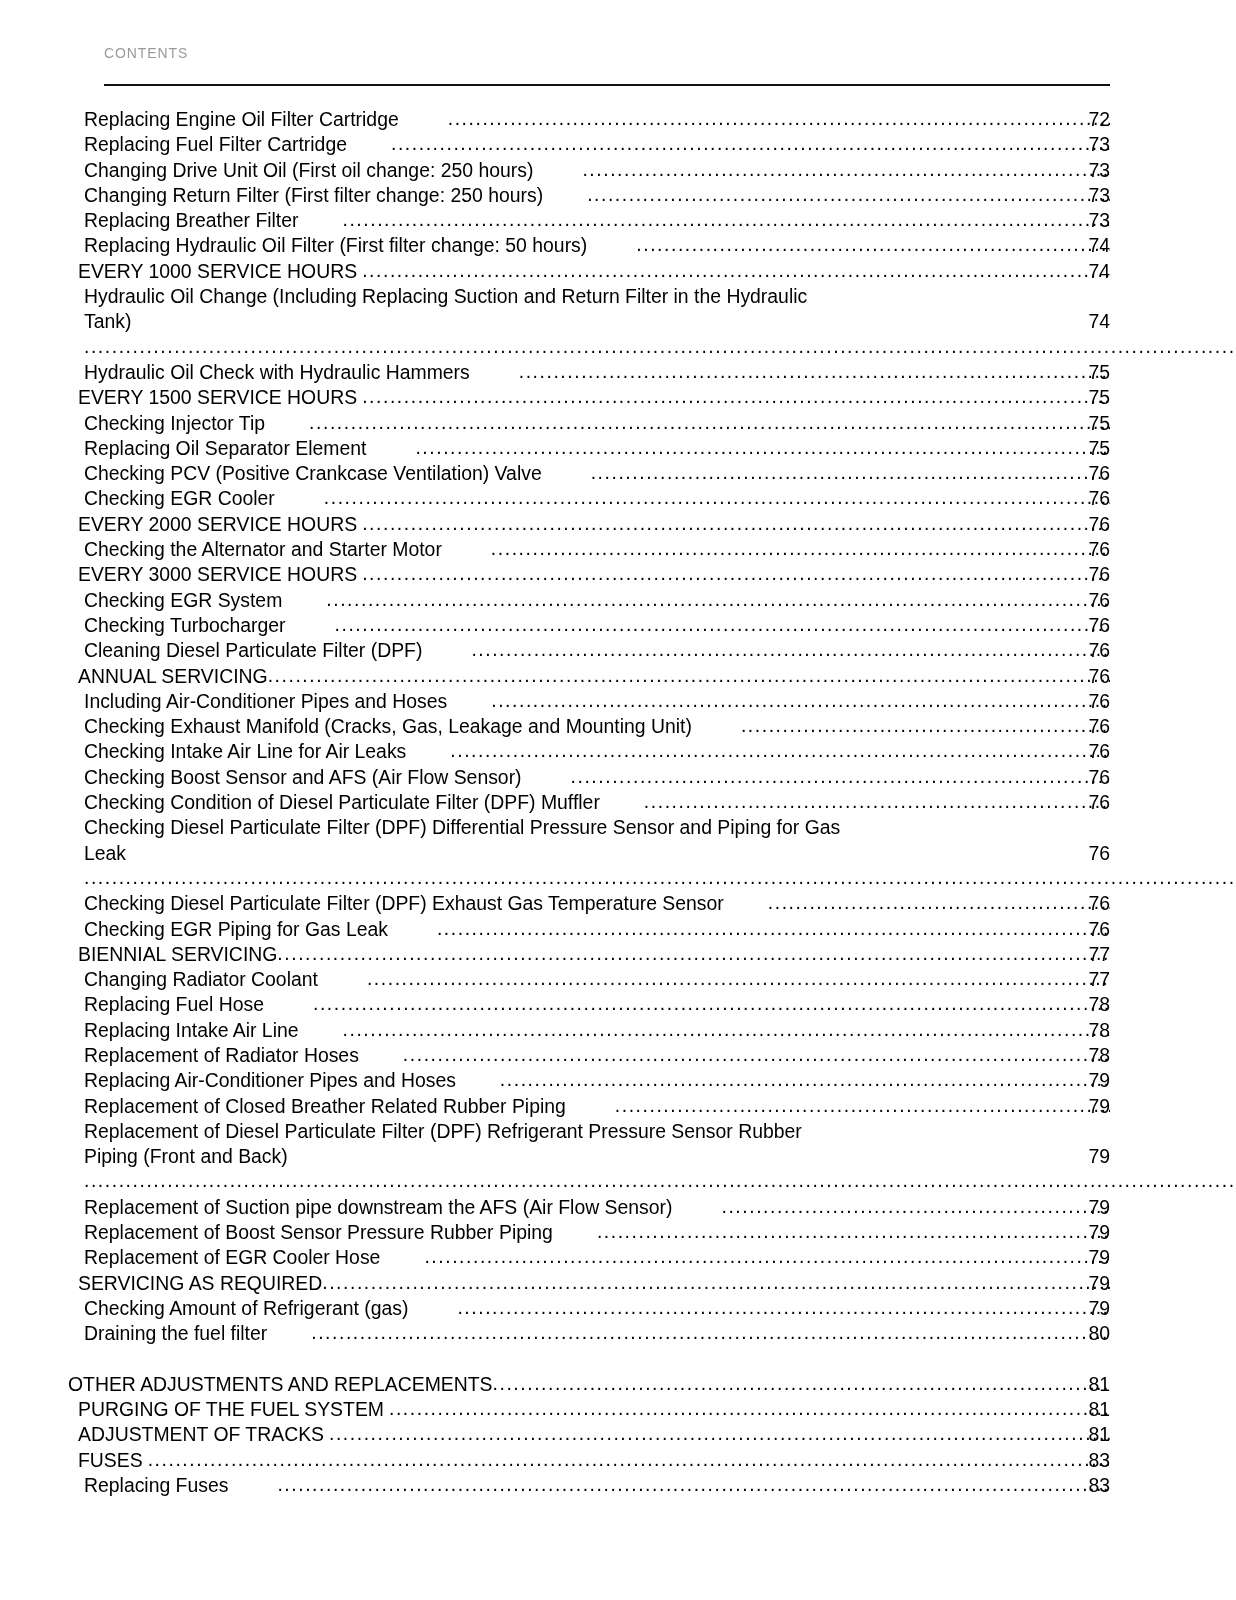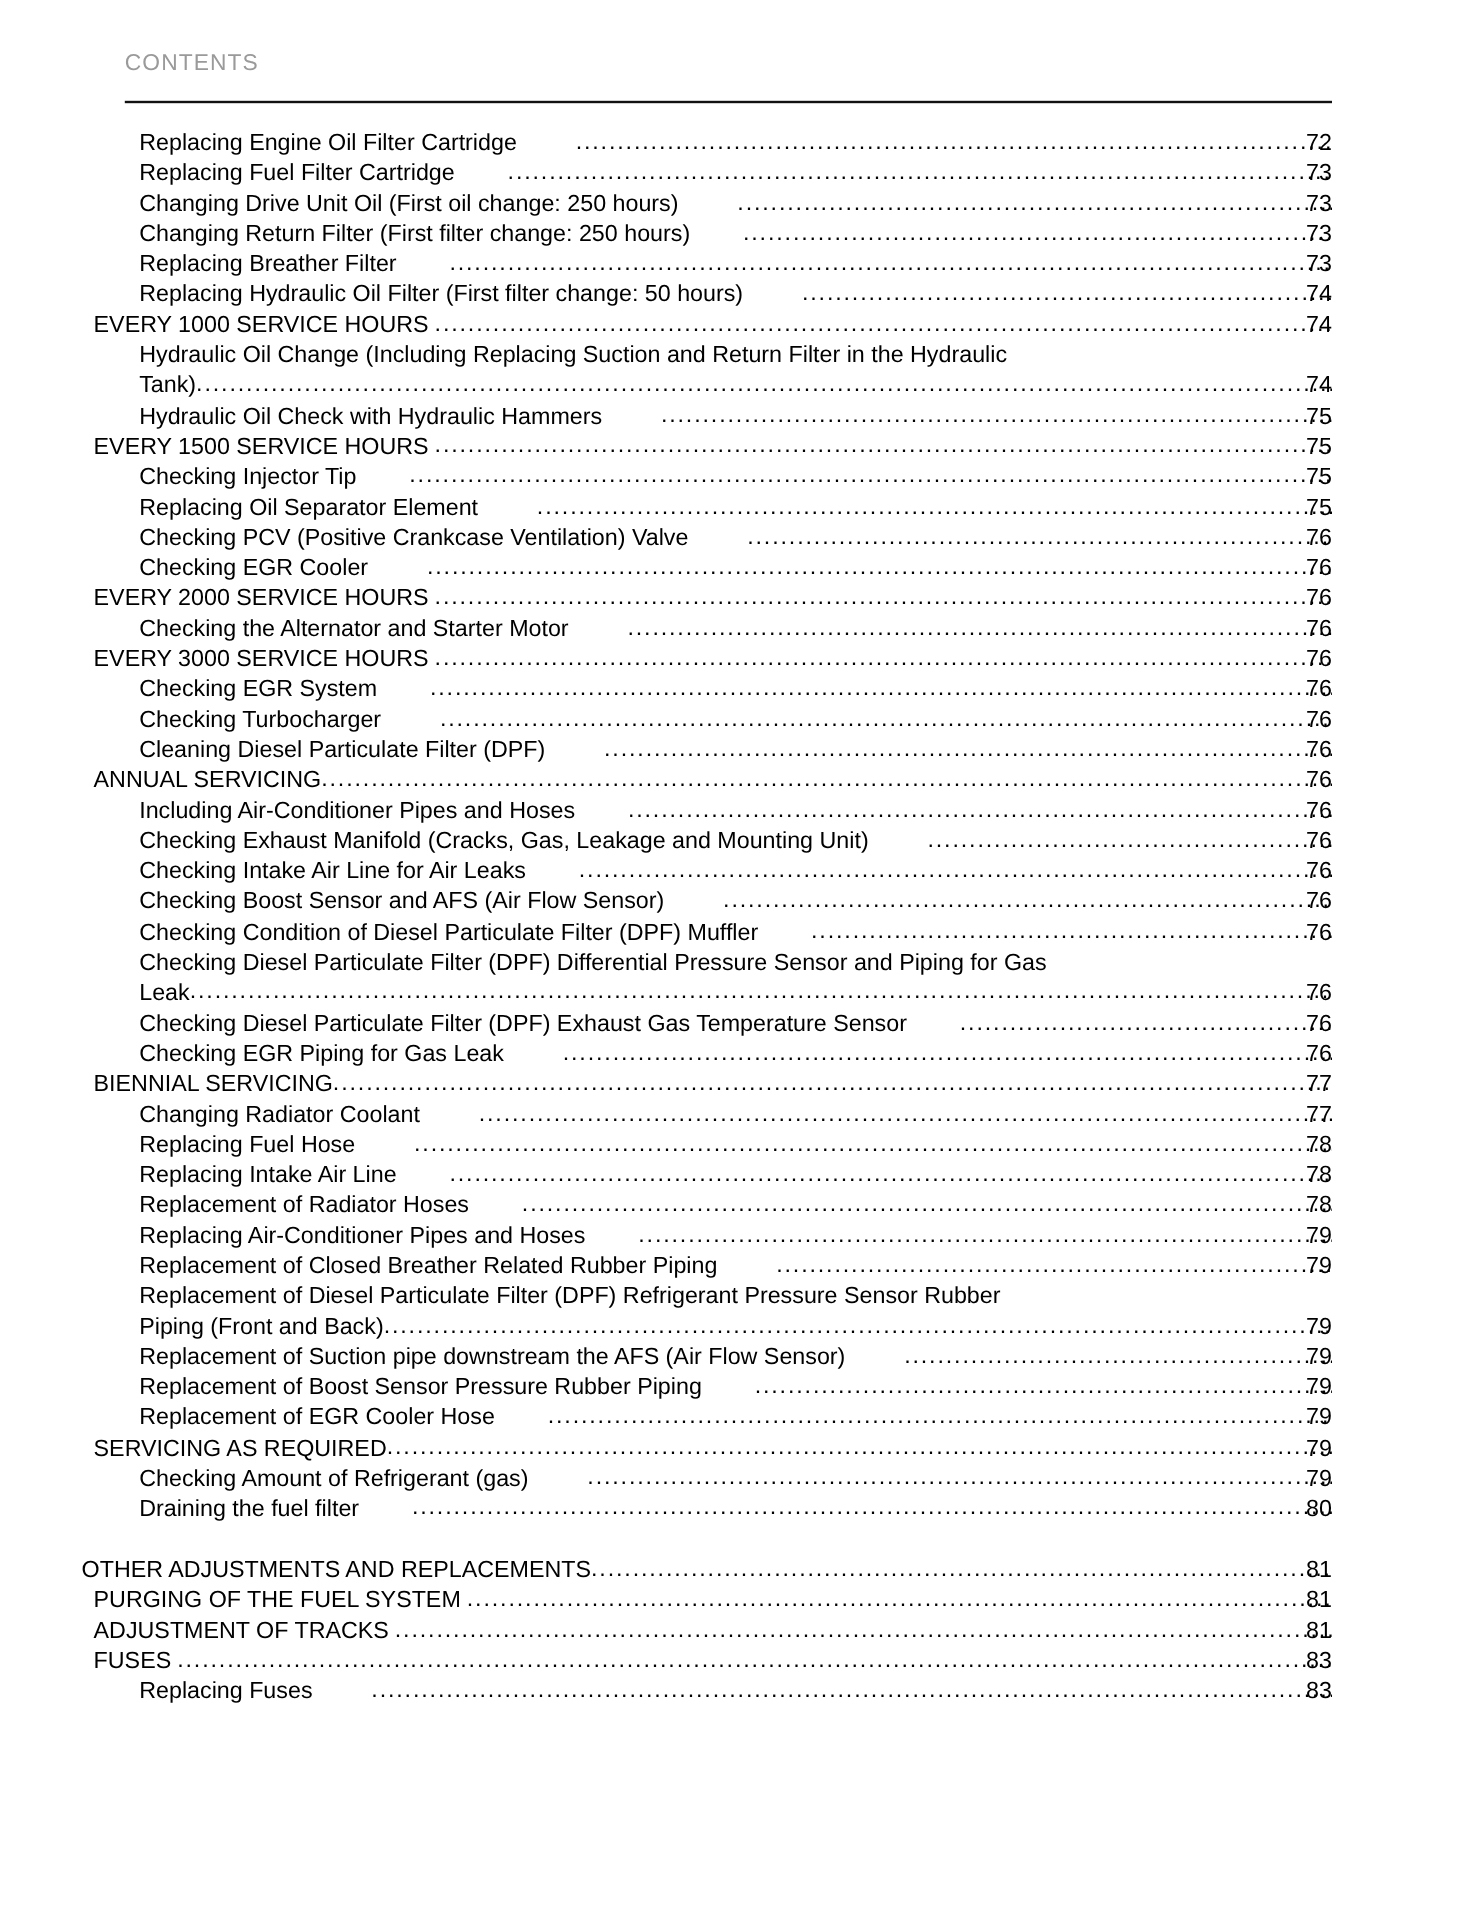--- a/index.html
+++ b/index.html
@@ -23,21 +23,21 @@
   }
 
   
   .header {
     position: absolute;
     left: 104px;
     top: 42px;
     width: 1006px;
   }
   .header-title {
-    font-size: 19px;
+    font-size: 14px;
     letter-spacing: 0.9px;
     color: #9a9a9a;
     font-weight: 400;
     line-height: 22px;
     white-space: pre;
   }
   .header-rule {
     position: absolute;
     left: 104px;
     top: 84px;
@@ -62,21 +62,21 @@
     padding-right: 126px;      
     line-height: 25.3px;
     font-size: 19.4px;
     font-weight: 400;
     color: #000;
   }
 
   
   .lvl0 { padding-left: 68px; }
   .lvl1 { padding-left: 78px; }
-  .lvl2 { padding-left: 116px; gap: 44px; }
+  .lvl2 { padding-left: 84px; gap: 44px; }
 
   .entry-title {
     white-space: pre;
     flex: 0 0 auto;
     max-width: 100%;
   }
 
   
   .toc-entry.wrap {
     display: block;
@@ -113,21 +113,21 @@
 
   .page-num {
     position: absolute;
     right: 126px;
     width: 60px;
     text-align: right;
     font-size: 19.4px;
     white-space: pre;
   }
   .toc-entry.wrap .page-num { top: auto; }
-  .toc-entry.wrap .wrap-second { position: relative; }
+  .toc-entry.wrap .wrap-second { position: relative; flex-direction: column; }
   .toc-entry.wrap .wrap-second .page-num { right: 126px; }
 
   
   .toc-entry.gap-before { margin-top: 25.3px; }
 
   
   .tight .entry-title { margin-right: 0; }
   .loose .entry-title { margin-right: 5px; }
 </style>
 </head>

